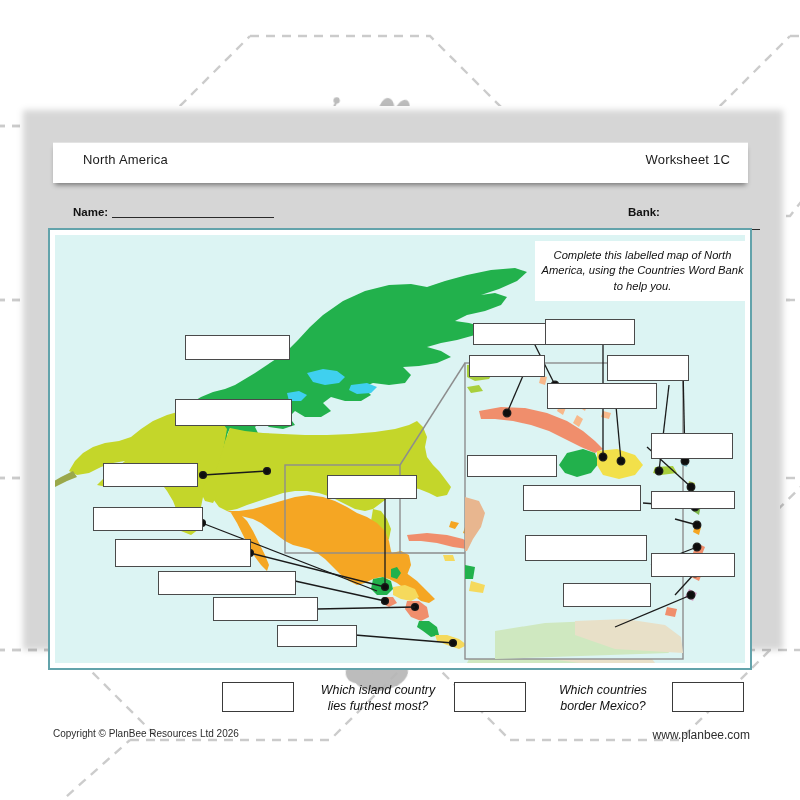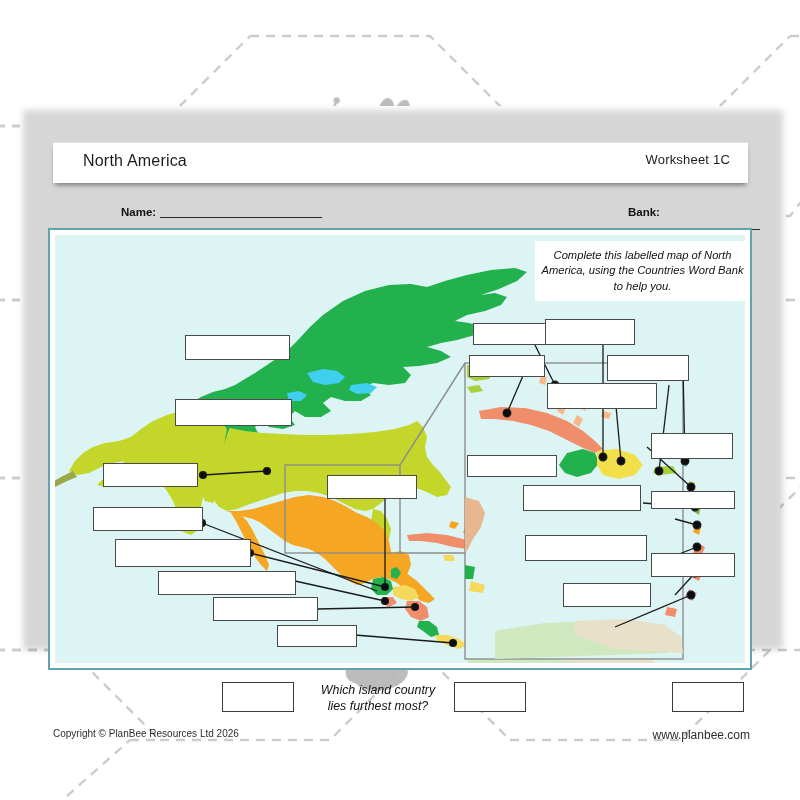--- a/index.html
+++ b/index.html
@@ -25,34 +25,34 @@
   }
 
   
   #titlebar{
     position:absolute;left:33px;top:36px;width:695px;height:40px;
     background:#ffffff;border-top:1px solid #e3e3e3;
     box-shadow:0 4px 5px -2px rgba(0,0,0,0.45);
   }
   #titlebar .tb-title{
     position:absolute;left:30px;top:9px;
-    font-size:16px;color:#1b1b1b;letter-spacing:.2px;
+    font-size:13px;color:#1b1b1b;letter-spacing:.2px;
   }
   #titlebar .tb-right{
     position:absolute;right:18px;top:9px;
     font-size:13px;color:#1b1b1b;letter-spacing:.2px;
   }
 
   
   .nd{position:absolute;font-size:11.5px;font-weight:bold;color:#111;}
   .nd .rule{
     display:inline-block;border-bottom:1.4px solid #2a2a2a;
     vertical-align:bottom;margin-left:4px;height:11px;
   }
-  #nameRow{left:53px;top:100px;margin-left:48px;}
+  #nameRow{left:53px;top:100px;}
   #nameRow .rule{width:162px;}
   #dateRow{left:608px;top:100px;}
   #dateRow .rule{width:128px;}
 
   
   #mapframe{
     position:absolute;left:28px;top:122px;width:704px;height:442px;
     border:2.5px solid #63a3ab;background:#ffffff;box-sizing:border-box;
   }
   #mapinner{
@@ -447,18 +447,21 @@
 
   <div class="qrow" style="left:0;width:760px;">
 
     <div class="qbox" style="left:202px;top:4px;width:72px;height:30px;"></div>
 
     <div class="qtext" style="left:288px;top:4px;width:140px;">
       <span>Which island country</span><br><span>lies furthest most?</span>
     </div>
     <div class="qbox" style="left:434px;top:4px;width:72px;height:30px;"></div>
 
+    <div class="qtext" style="left:520px;top:4px;width:126px;">
+      <span>Which countries</span><br><span>border Mexico?</span>
+    </div>
     <div class="qbox" style="left:652px;top:4px;width:72px;height:30px;"></div>
   </div>
 
   <div id="footL">Copyright © PlanBee Resources Ltd 2026</div>
   <div id="footR">www.planbee.com</div>
 </div>
 
 </body></html>

